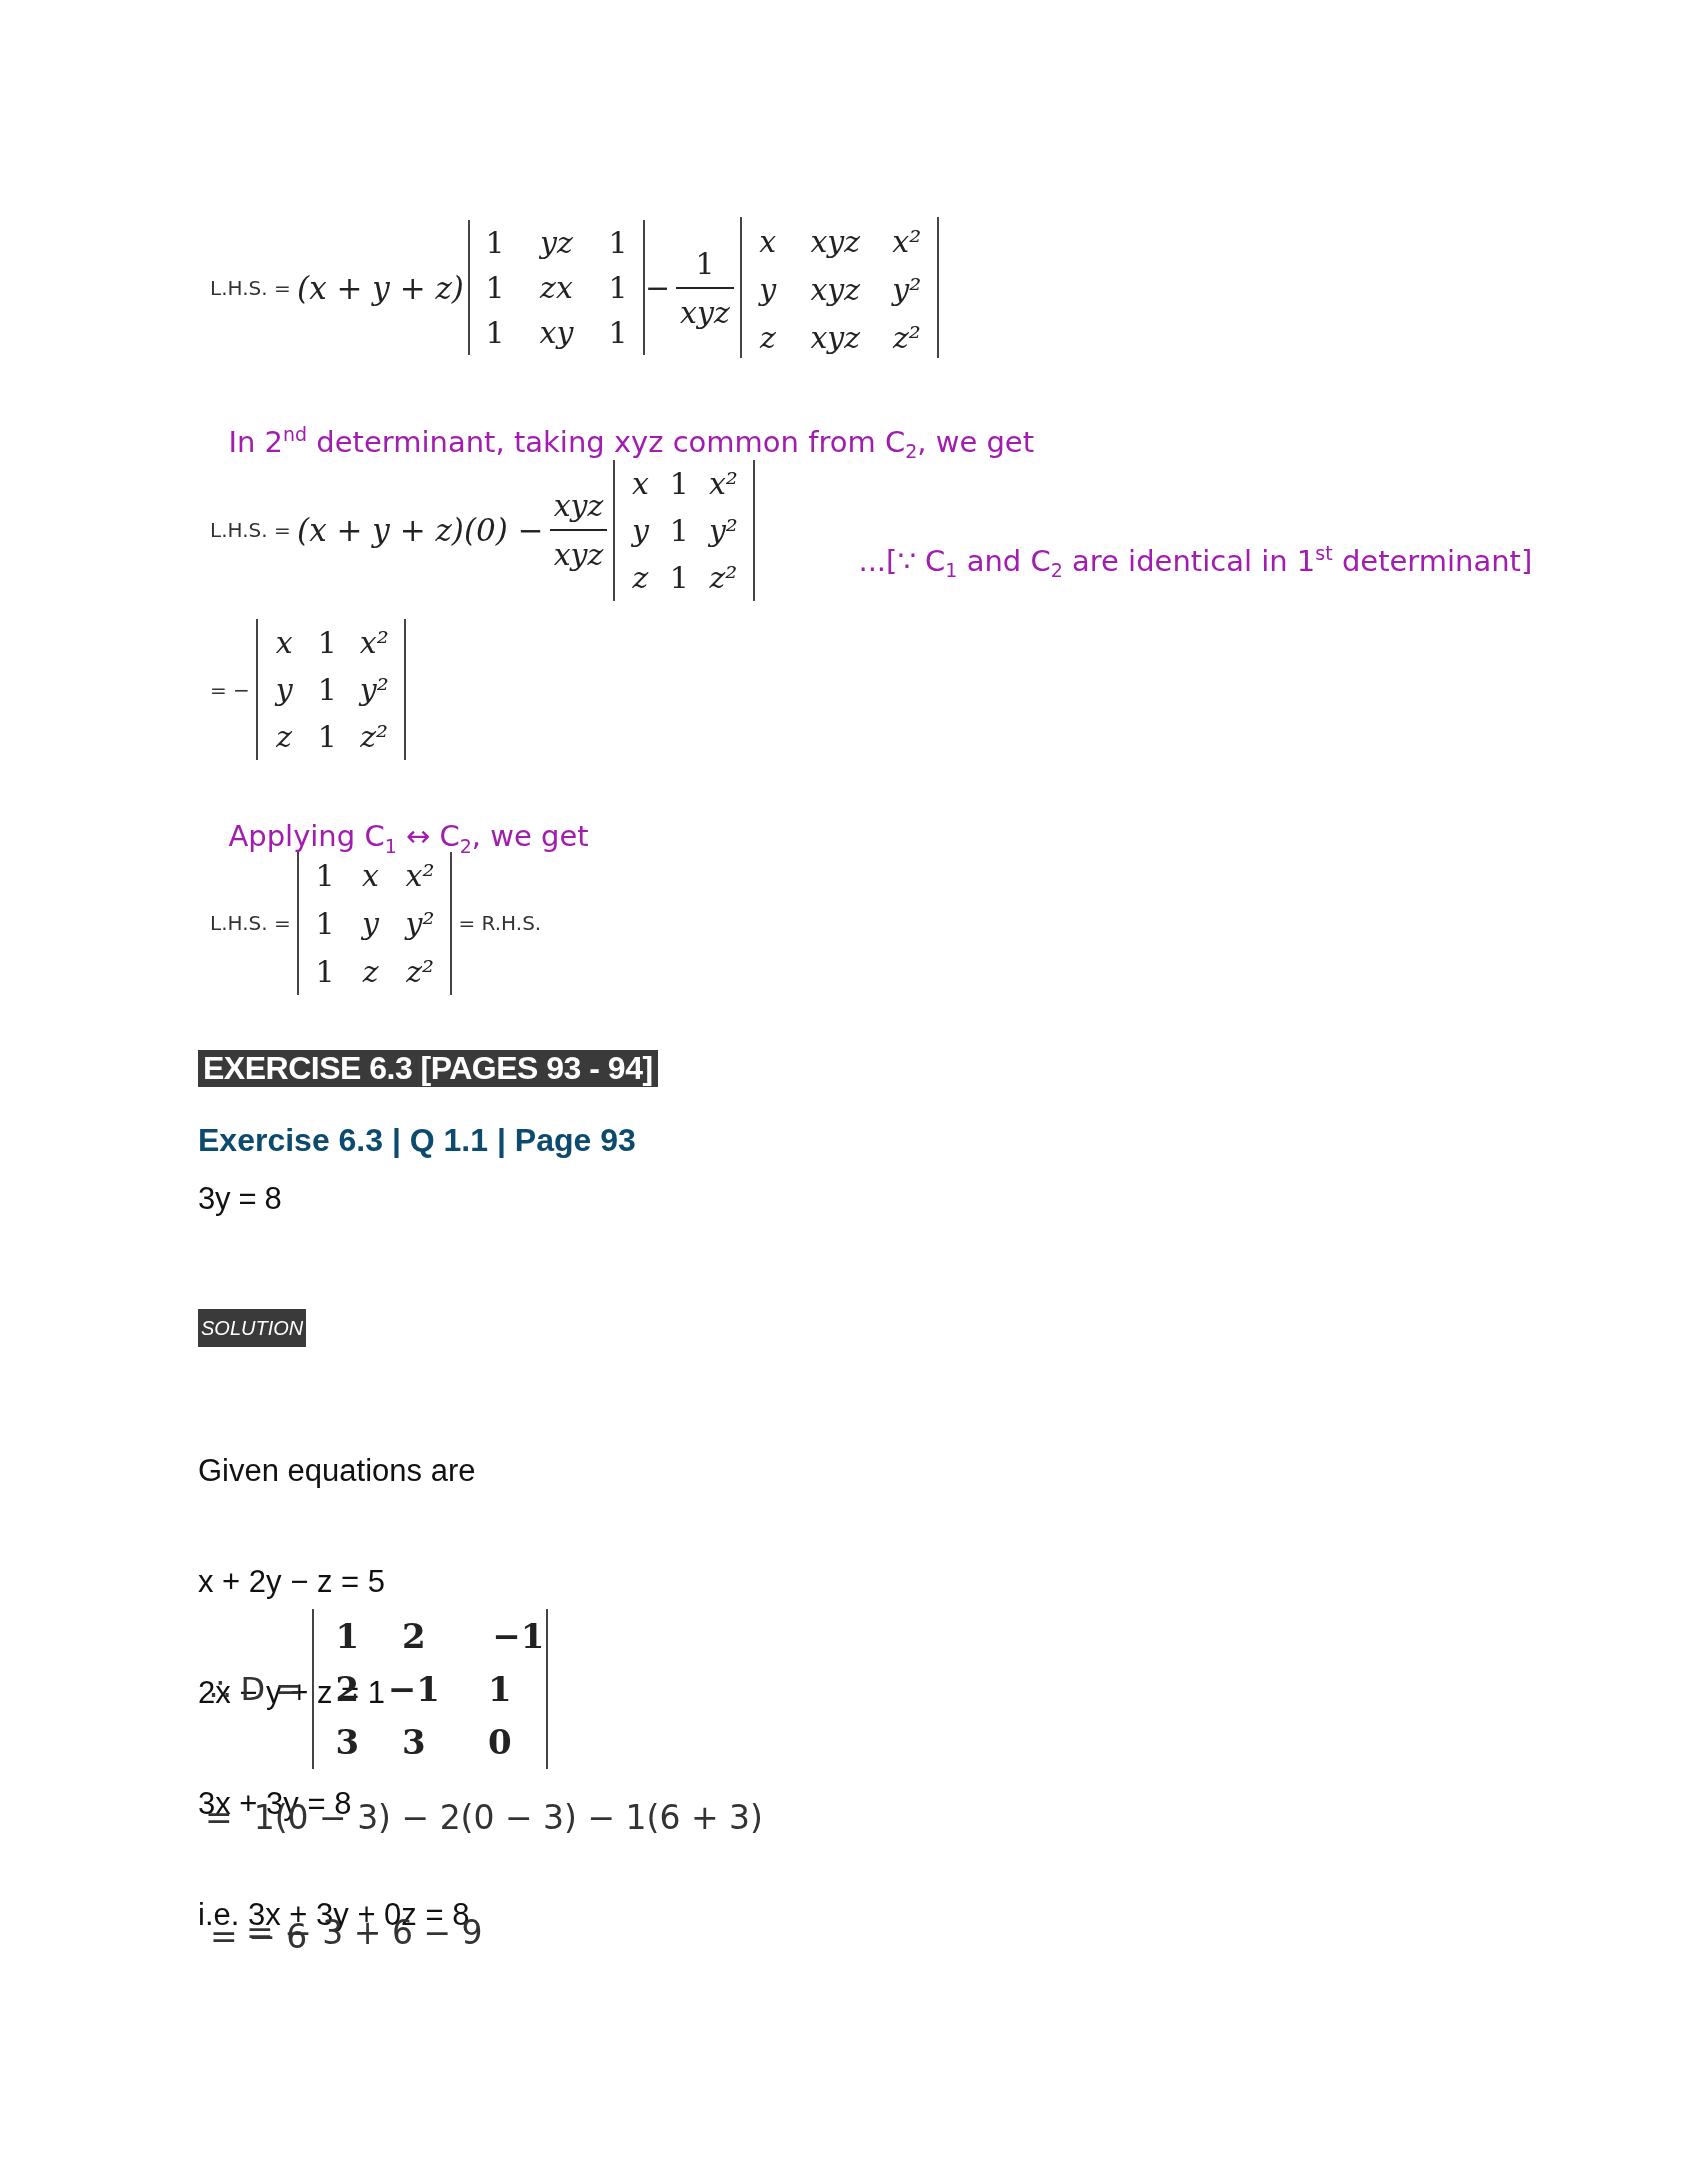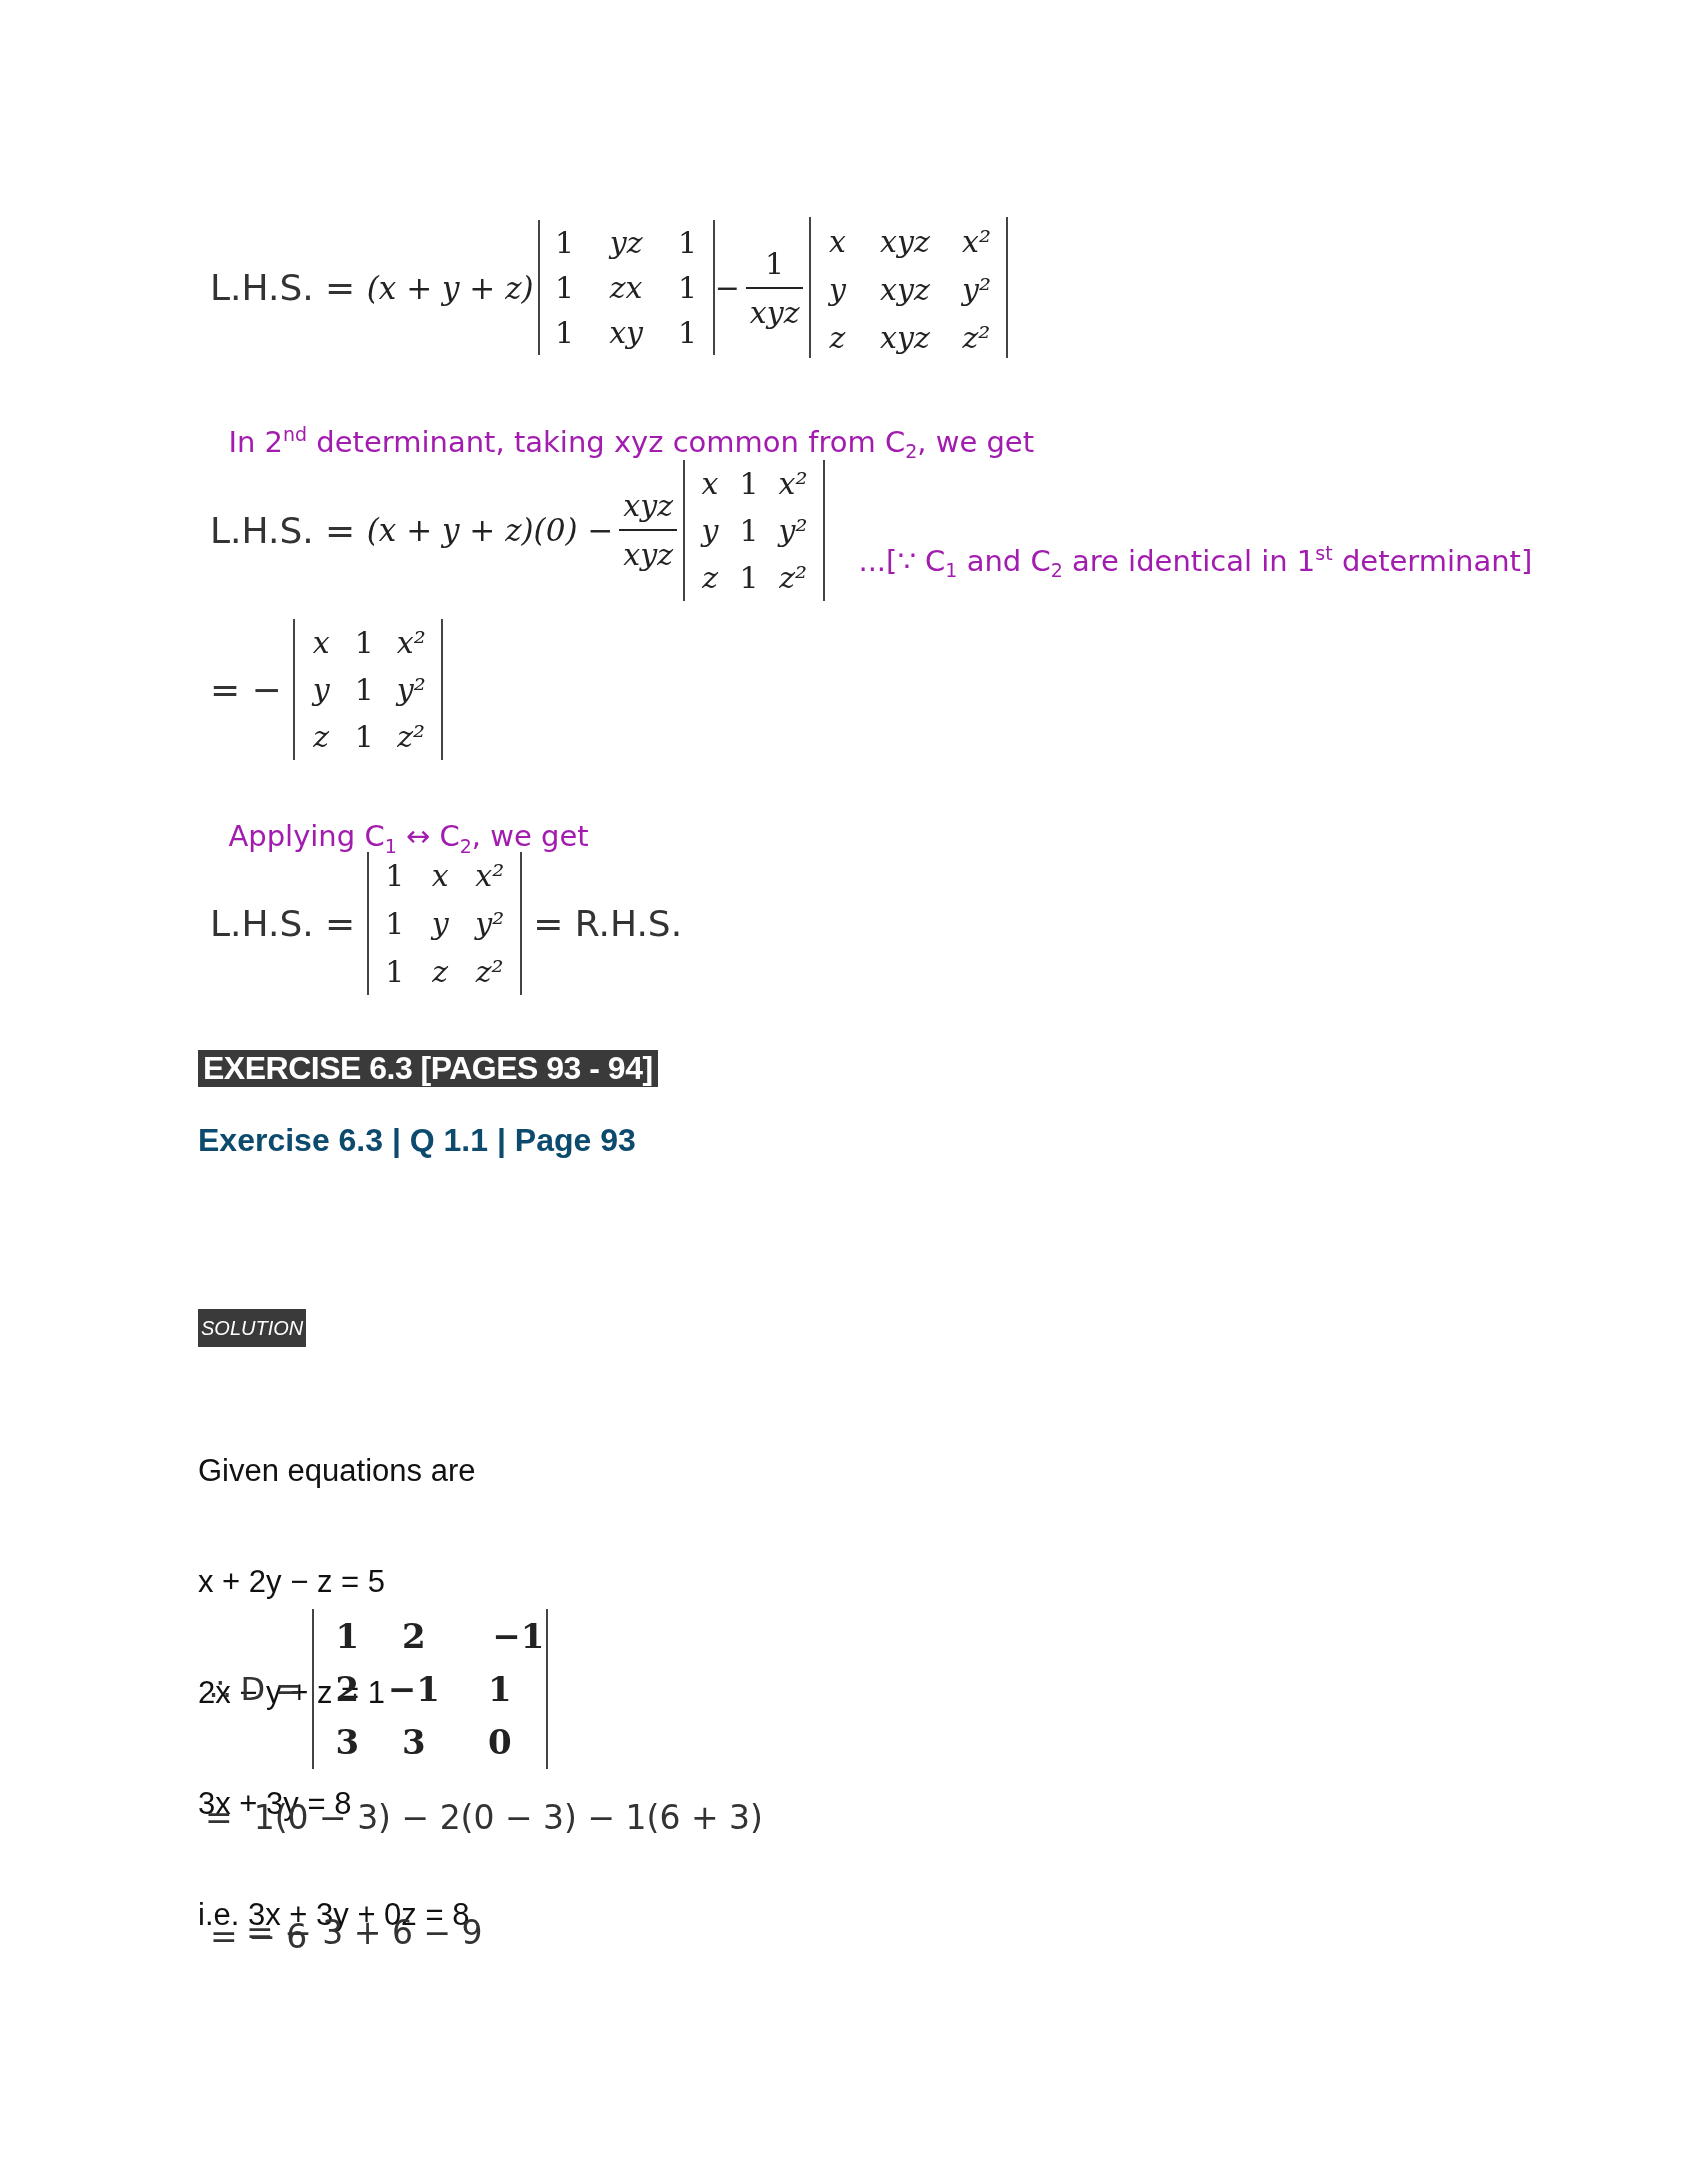--- a/index.html
+++ b/index.html
@@ -1,21 +1,21 @@
 <!DOCTYPE html>
 <html><head>
 <meta charset="utf-8">
 <style>
   html, body { margin: 0; padding: 0; background: #ffffff; }
   body { width: 1683px; height: 2178px; position: relative; overflow: hidden; color: #222; }
   .abs { position: absolute; }
   .math { font-family: "DejaVu Serif", serif; }
   .mi { font-style: italic; font-family: "DejaVu Serif", serif; }
   .row { display: flex; align-items: center; }
-  .lbl { font-size: 36px; color: #333; white-space: pre; font-family: "DejaVu Sans", sans-serif; }
+  .lbl { font-size: 20px; color: #333; white-space: pre; font-family: "DejaVu Sans", sans-serif; }
   .det { position: relative; border-left: 2px solid #444; border-right: 2px solid #444; display: grid; align-items: center; padding: 0 8px; }
   .det span { text-align: center; font-size: 30px; font-family: "DejaVu Serif", serif; color: #222; }
   .det span.it { font-style: italic; }
   .frac { display: inline-flex; flex-direction: column; align-items: center; margin: 0 6px; }
   .frac .num, .frac .den { font-size: 30px; font-family: "DejaVu Serif", serif; padding: 0 4px; }
   .frac .den, .frac .num.it { font-style: italic; }
   .frac .bar { width: 100%; height: 2px; background: #222; margin: 6px 0; }
   .txt { font-size: 29px; color: #a21caf; font-family: "DejaVu Sans", sans-serif; white-space: pre; }
   sup, sub { font-size: 19px; }
   .hdr-bar { background: #3a3a3a; color: #fff; font-family: "Liberation Sans", sans-serif; font-weight: bold; font-size: 32px; padding: 2px 5px; letter-spacing: -0.5px; line-height: 33px; }
@@ -122,20 +122,21 @@
     <span class="it">z²</span>
   </div>
   <span class="lbl"> = R.H.S.</span>
 </div>
 
 <div class="abs hdr-bar" style="left:198px; top:1050px;">EXERCISE 6.3 [PAGES 93 - 94]</div>
 
 <div class="abs green" style="left:198px; top:1122px;">Exercise 6.3 | Q 1.1 | Page 93</div>
 
 <div class="abs q" style="left:198px; top:1180px; width:1307px;">
+  <div>3y = 8</div>
 </div>
 
 <div class="abs sol" style="left:198px; top:1309px;">SOLUTION</div>
 
 <div class="abs plain" style="left:198px; top:1378px;">
   <div>Given equations are</div>
   <div>x + 2y − z = 5</div>
   <div>2x − y + z = 1</div>
   <div>3x + 3y = 8</div>
   <div>i.e. 3x + 3y + 0z = 8</div>

